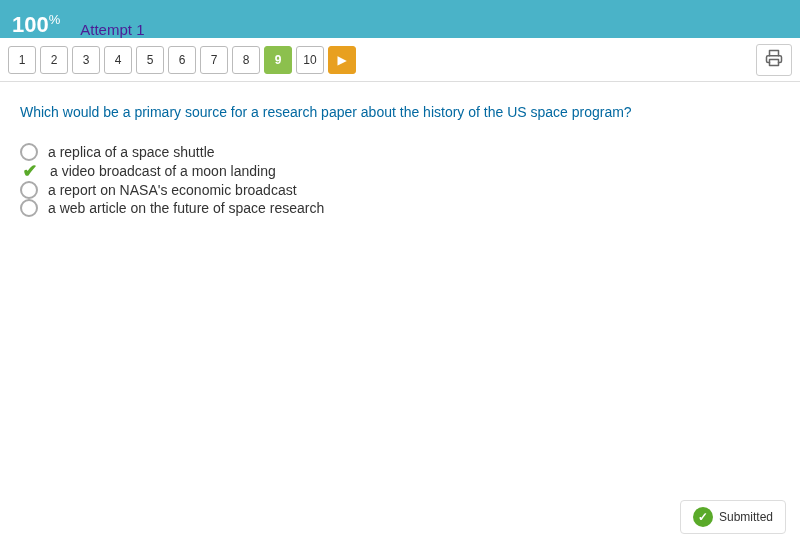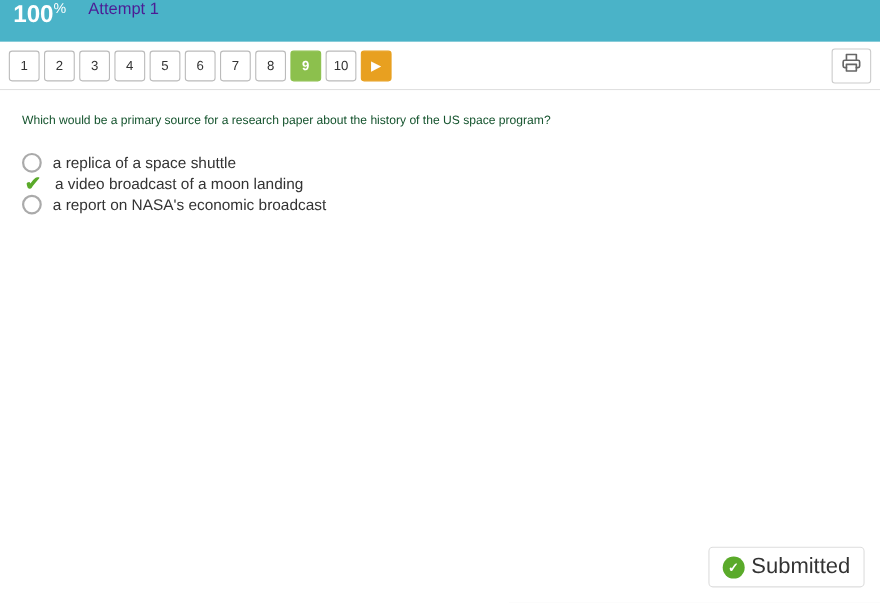--- a/index.html
+++ b/index.html
@@ -14,21 +14,21 @@
       font-family: Arial, Helvetica, sans-serif;
       background: #f5f5f5;
       overflow: hidden;
     }
 
     
     .header {
       background: #4ab3c8;
       height: 38px;
       display: flex;
-      align-items: flex-start;
+      align-items: flex-end;
       padding: 0 12px;
     }
 
     .header-score {
       font-size: 22px;
       font-weight: bold;
       color: white;
     }
 
     .header-score-pct {
@@ -104,22 +104,22 @@
     
     .main-content {
       background: #ffffff;
       margin: 0;
       padding: 20px 20px 20px 20px;
       height: calc(548px - 38px - 44px);
       position: relative;
     }
 
     .question-text {
-      font-size: 11px;
-      color: #14532d;
+      font-size: 14px;
+      color: #0369a1;
       margin-bottom: 20px;
       line-height: 1.5;
     }
 
     .option-list {
       list-style: none;
       display: flex;
       flex-direction: column;
       gap: 0;
     }
@@ -177,21 +177,21 @@
       border-radius: 50%;
       display: flex;
       align-items: center;
       justify-content: center;
       color: white;
       font-size: 12px;
       font-weight: bold;
     }
 
     .submitted-text {
-      font-size: 20px;
+      font-size: 12px;
       color: #333;
     }
 
     
     .print-icon {
       font-size: 16px;
       color: #666;
     }
   </style>
 </head>
@@ -242,20 +242,24 @@
     <li class="option-item">
       <div class="check-mark">✔</div>
       <span>a video broadcast of a moon landing</span>
     </li>
 
     <li class="option-item">
       <div class="radio-circle"></div>
       <span>a report on NASA's economic broadcast</span>
     </li>
 
+    <li class="option-item">
+      <div class="radio-circle"></div>
+      <span>a web article on the future of space research</span>
+    </li>
   </ul>
 
   <div class="submitted-badge">
     <div class="submitted-icon">
       <span>✓</span>
     </div>
     <span class="submitted-text">Submitted</span>
   </div>
 </div>
 

